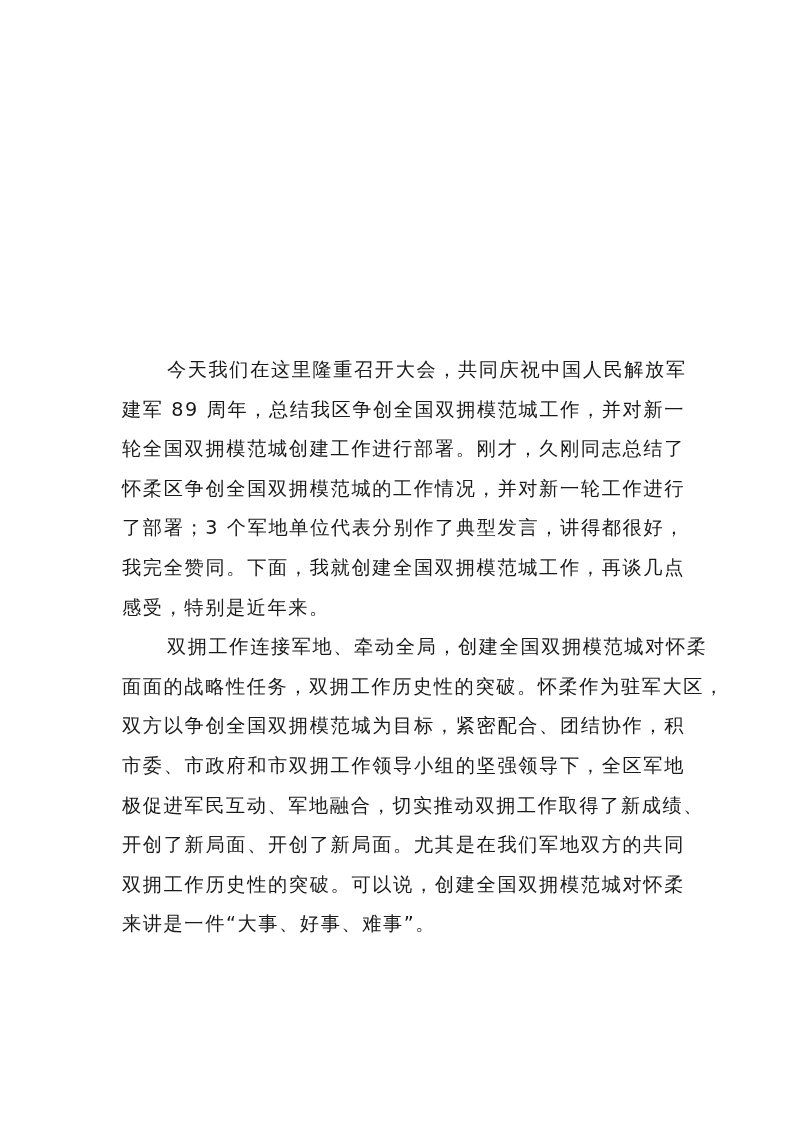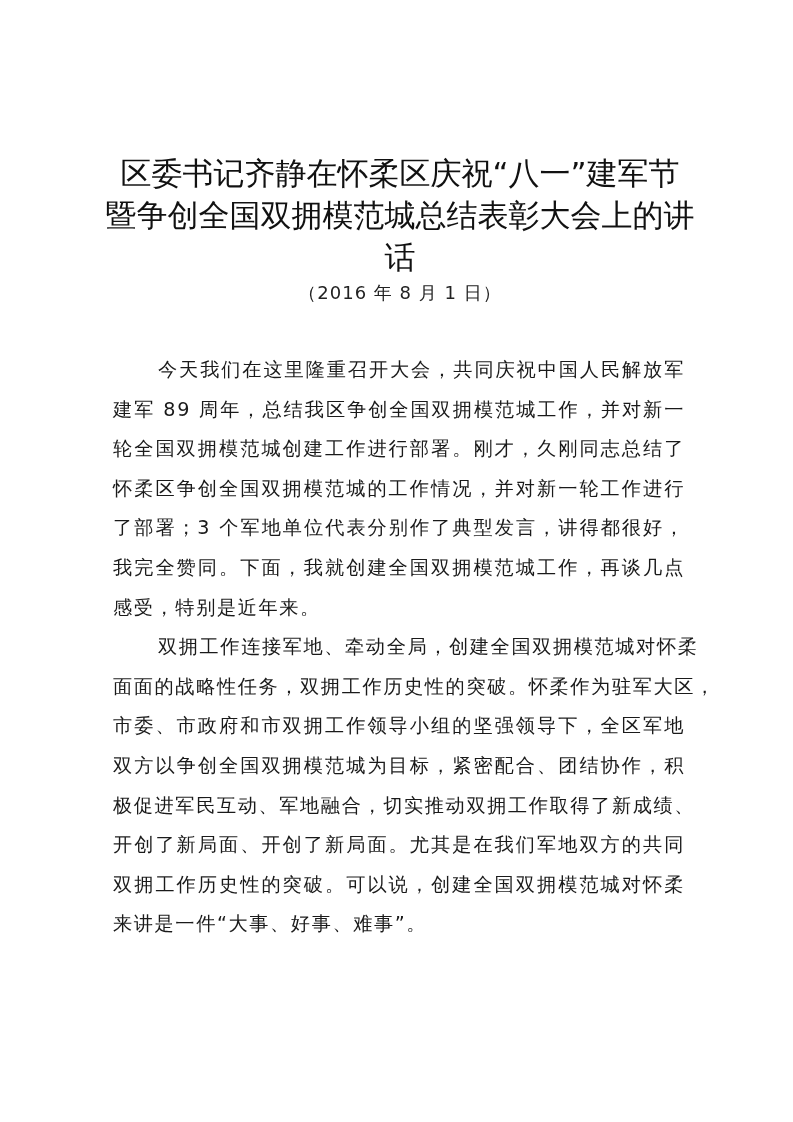--- a/index.html
+++ b/index.html
@@ -55,55 +55,50 @@
       line-height: 39.6px;
       letter-spacing: 1.6px;
       text-align: justify;
       color: #1a1a1a;
     }
     .line {
       display: block;
       white-space: nowrap;
       text-align-last: justify;
       text-align: justify;
+      margin-left: 9px;
     }
     .line.last {
       text-align-last: left;
     }
     .indent {
       padding-left: 45px;
     }
   </style>
 </head>
 <body>
 
 <div class="page">
 
-  <div class="title-block">
-    <div class="title-line">区委书记齐静在怀柔区庆祝“八一”建军节</div>
-    <div class="title-line">暨争创全国双拥模范城总结表彰大会上的讲</div>
-    <div class="title-line">话</div>
-    <div class="date-line">（2016 年 8 月 1 日）</div>
-  </div>
 
   <div class="body-block">
     <p class="para">
       <span class="line indent">今天我们在这里隆重召开大会，共同庆祝中国人民解放军</span>
       <span class="line">建军 89 周年，总结我区争创全国双拥模范城工作，并对新一</span>
       <span class="line">轮全国双拥模范城创建工作进行部署。刚才，久刚同志总结了</span>
       <span class="line">怀柔区争创全国双拥模范城的工作情况，并对新一轮工作进行</span>
       <span class="line">了部署；3 个军地单位代表分别作了典型发言，讲得都很好，</span>
       <span class="line">我完全赞同。下面，我就创建全国双拥模范城工作，再谈几点</span>
       <span class="line last">感受，特别是近年来。</span>
     </p>
     <p class="para">
       <span class="line indent">双拥工作连接军地、牵动全局，创建全国双拥模范城对怀柔</span>
       <span class="line">面面的战略性任务，双拥工作历史性的突破。怀柔作为驻军大区，</span>
+      <span class="line">双方以争创全国双拥模范城为目标，紧密配合、团结协作，积</span>
       <span class="line">市委、市政府和市双拥工作领导小组的坚强领导下，全区军地</span>
-      <span class="line">双方以争创全国双拥模范城为目标，紧密配合、团结协作，积</span>
       <span class="line">极促进军民互动、军地融合，切实推动双拥工作取得了新成绩、</span>
       <span class="line">开创了新局面、开创了新局面。尤其是在我们军地双方的共同</span>
       <span class="line">双拥工作历史性的突破。可以说，创建全国双拥模范城对怀柔</span>
       <span class="line last">来讲是一件“大事、好事、难事”。</span>
     </p>
   </div>
 
 </div>
 
 </body></html>

